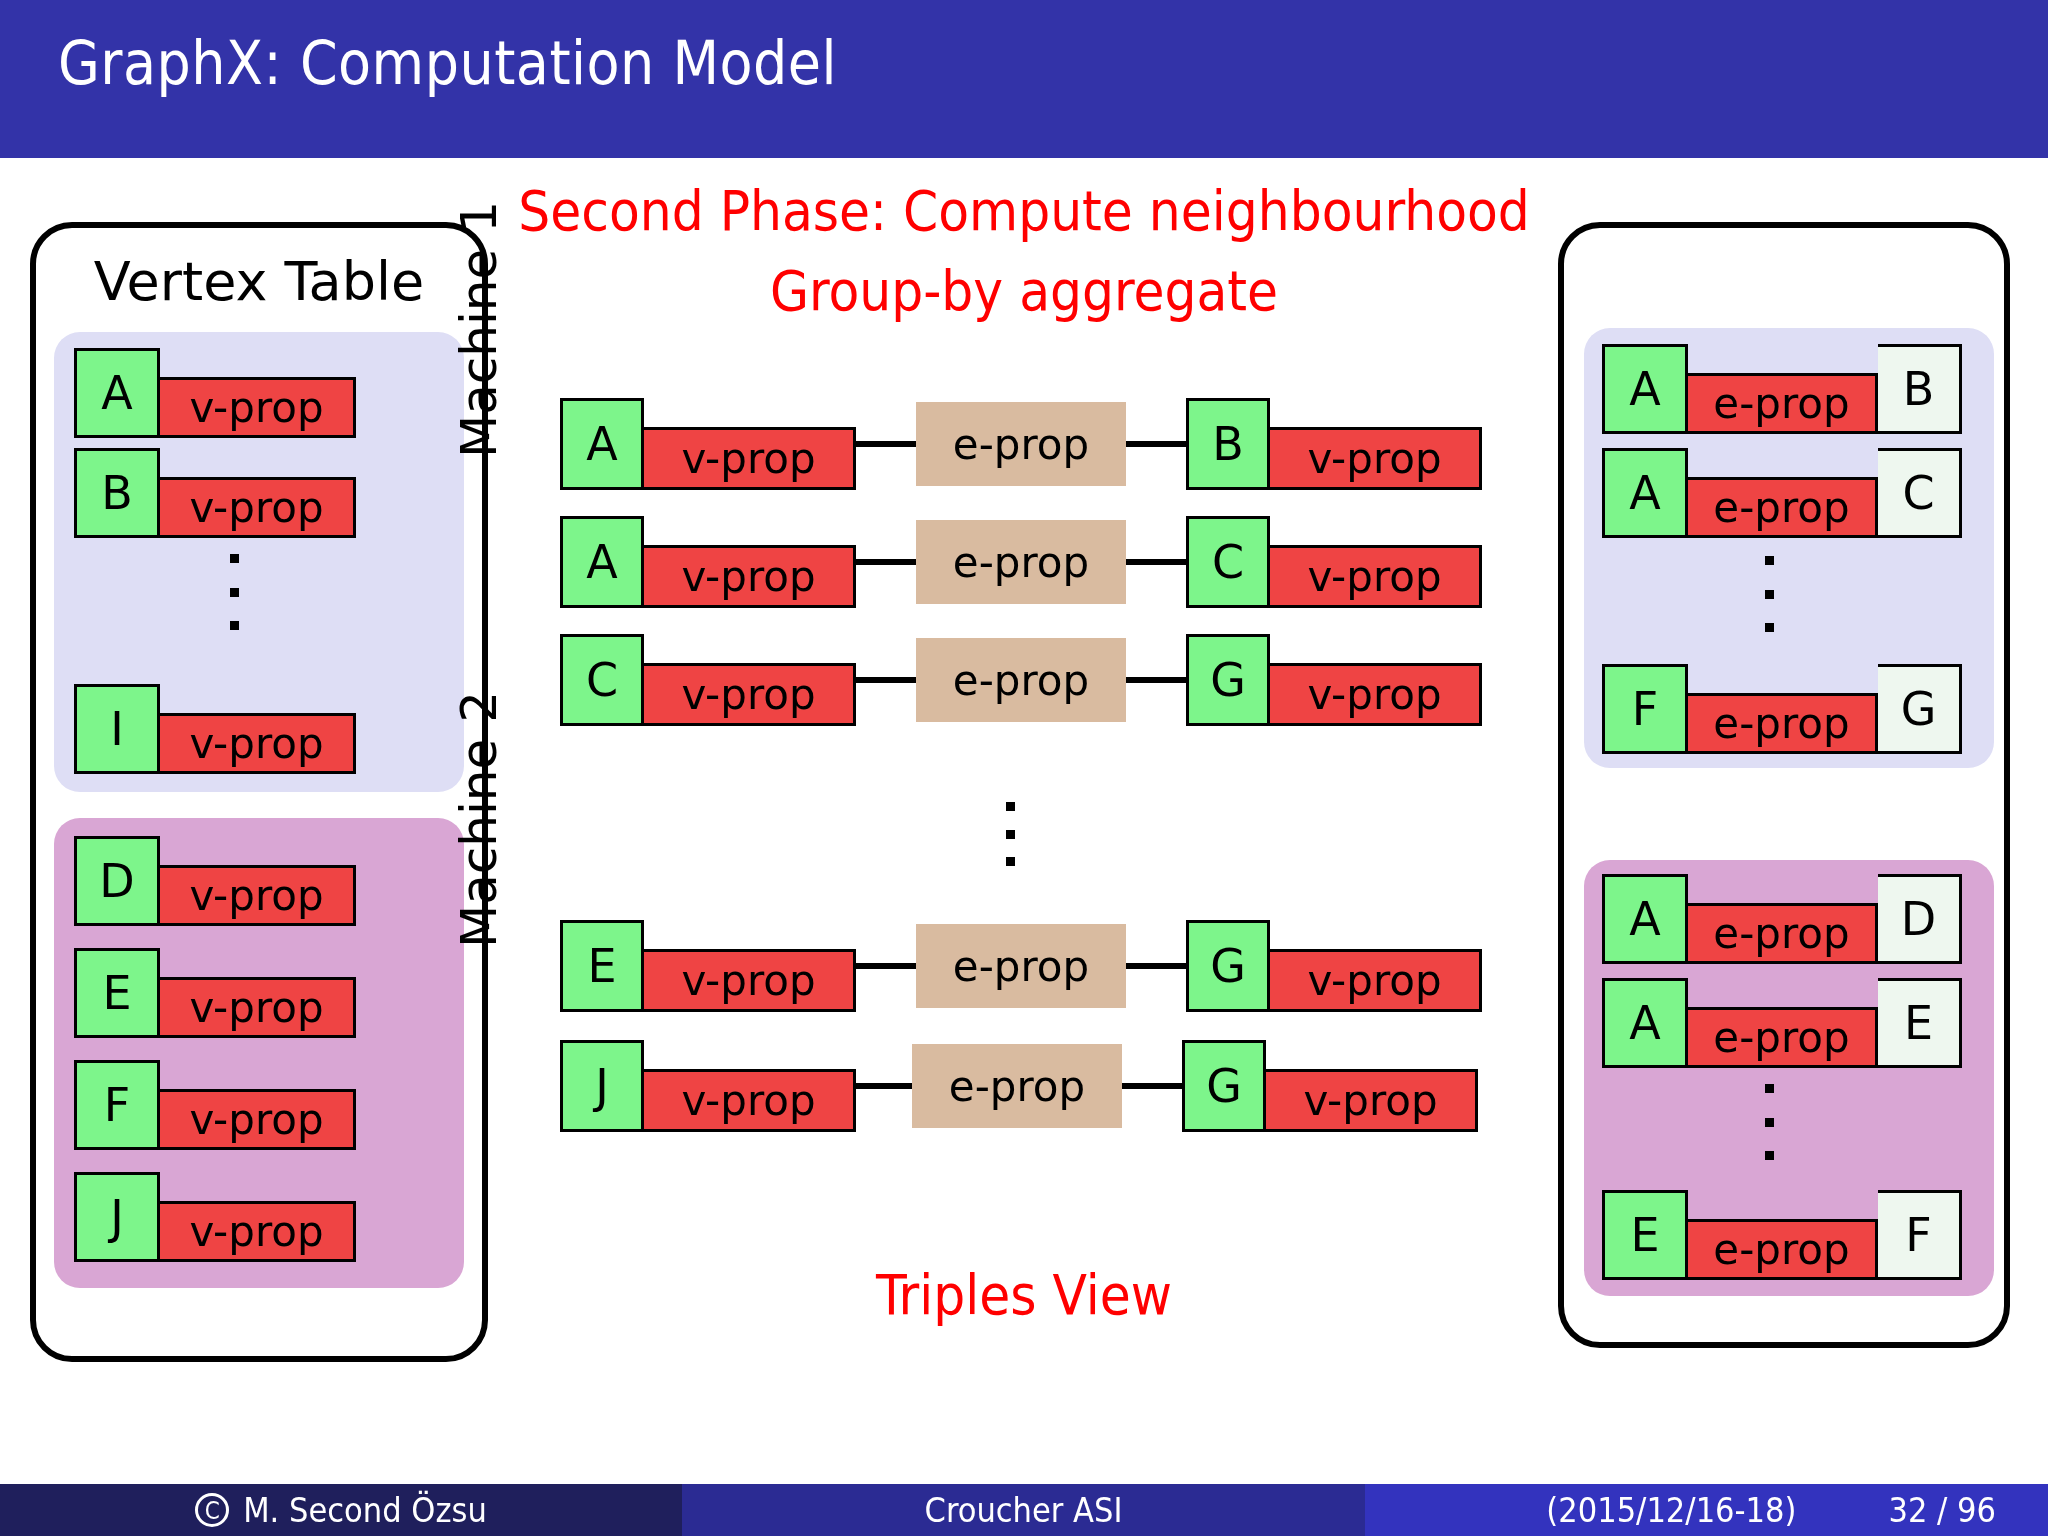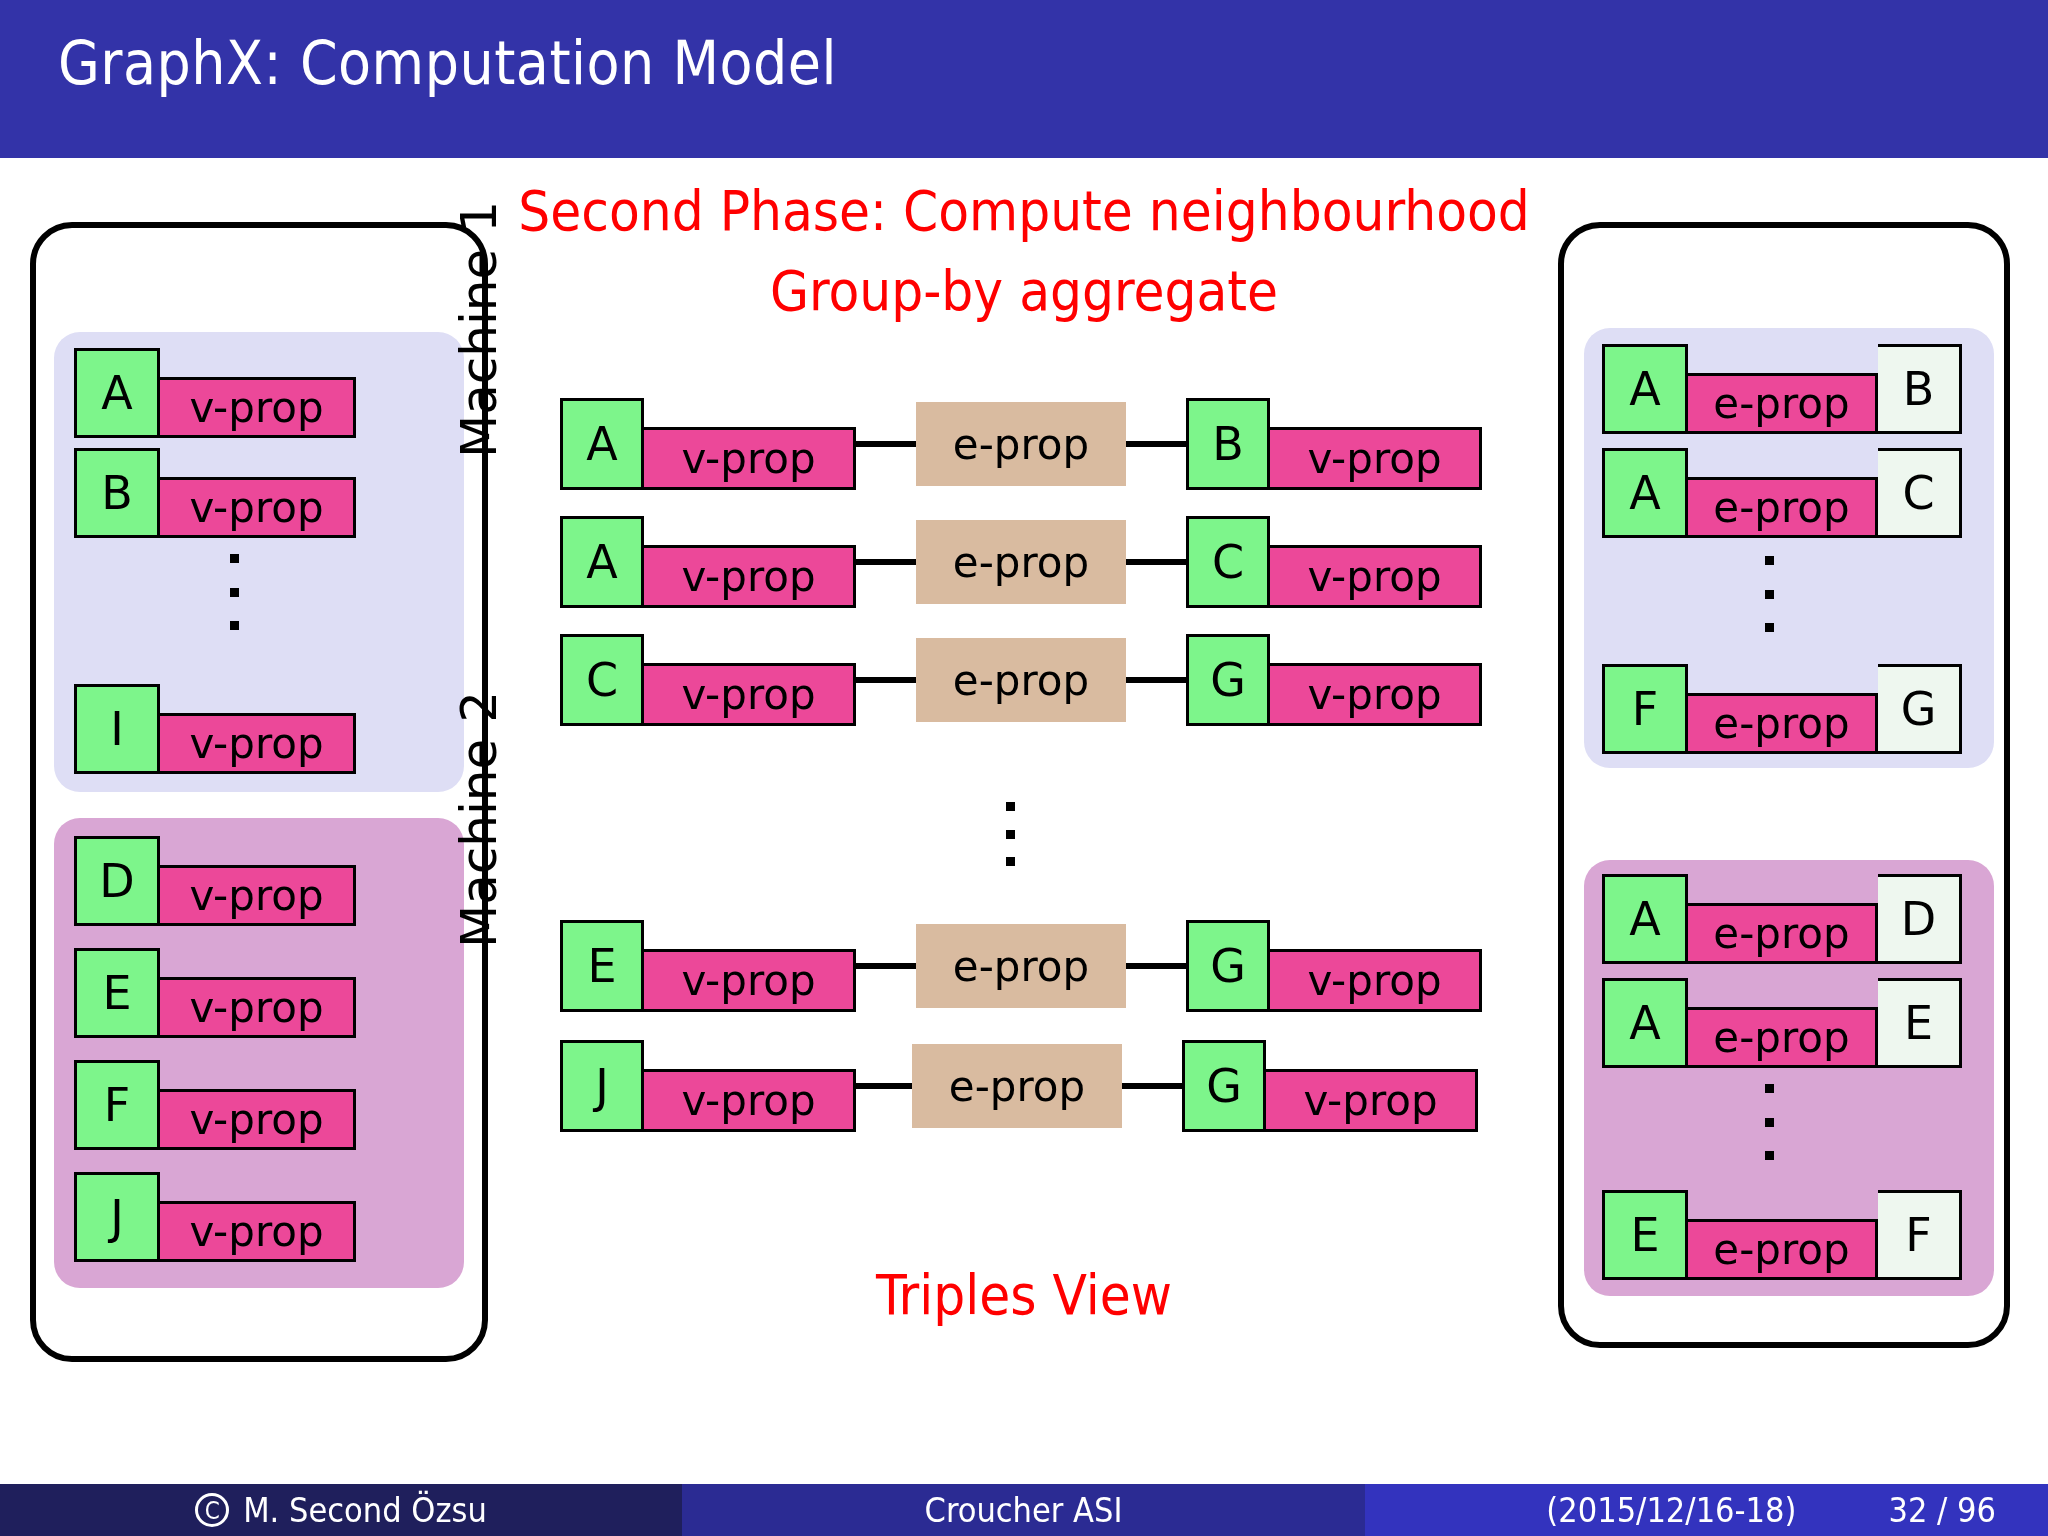--- a/index.html
+++ b/index.html
@@ -55,21 +55,21 @@
   }
   
   .row{position:absolute;display:flex;}
   .cell{
     border:3px solid #000;box-sizing:border-box;
     display:flex;align-items:center;justify-content:center;
     font-family:"DejaVu Sans","Liberation Sans", sans-serif;
     color:#000;
   }
   .c-key{background:#7DF58B;}
-  .c-prop{background:#ec4899;border-left:none;margin-top:29px;}
+  .c-prop{background:#ef4444;border-left:none;margin-top:29px;}
   .c-dst{background:#EEF7EF;border-left:none;}
   
   .vrow{height:90px;}
   .vrow .c-key{width:86px;font-size:46px;}
   .vrow .c-prop{width:196px;font-size:42px;}
   
   .erow{height:90px;}
   .erow .c-key{width:86px;font-size:46px;}
   .erow .c-prop{width:190px;font-size:42px;}
   .erow .c-dst{width:84px;font-size:46px;}
@@ -119,20 +119,21 @@
 <body>
 
 <div id="titlebar">
   <div class="title">GraphX: Computation Model</div>
 </div>
 
 <div class="red-head" id="phase-line1">Second Phase:  Compute neighbourhood</div>
 <div class="red-head" id="phase-line2">Group-by aggregate</div>
 
 <div class="panel" id="vertex-panel">
+  <div class="panel-title" style="top:22px;">Vertex Table</div>
 
   <div class="group grp-blue" style="left:18px;top:104px;width:410px;height:460px;">
     <div class="row vrow" style="left:20px;top:16px;">
       <div class="cell c-key">A</div>
       <div class="cell c-prop">v-prop</div>
     </div>
     <div class="row vrow" style="left:20px;top:116px;">
       <div class="cell c-key">B</div>
       <div class="cell c-prop">v-prop</div>
     </div>

